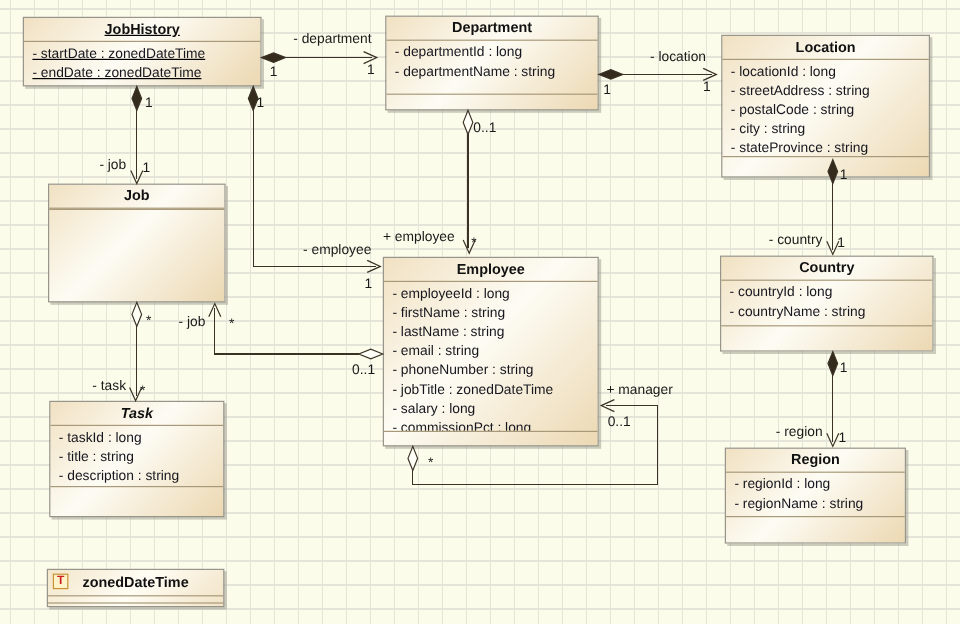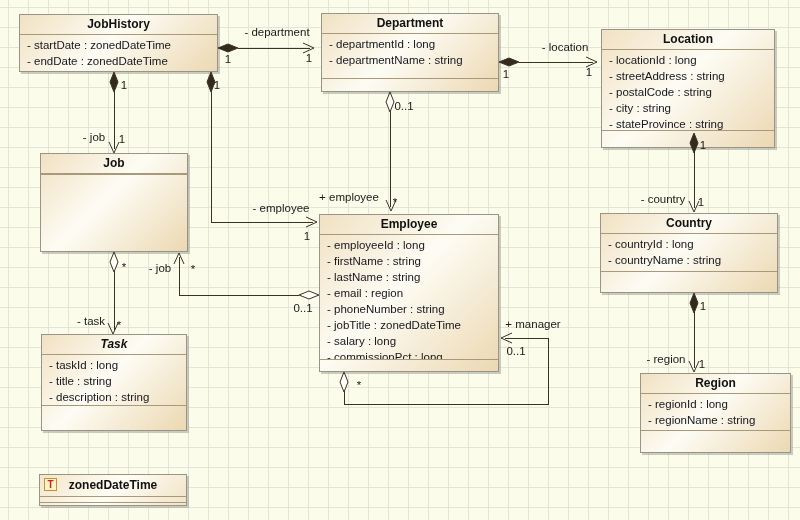--- a/index.html
+++ b/index.html
@@ -130,21 +130,21 @@
       </g>
     </svg>
   <div class="dt-box" id="datatype-box" style="left: 39px; top: 474px; width: 148px; height: 32px;">
     <div class="dt-title">
       <span class="dt-icon">T</span>
       <span>zonedDateTime</span>
     </div>
     <div class="dt-row1"></div>
     <div class="dt-row2"></div>
   </div>
-<div class="cls-box" style="left: 19px; top: 14px; width: 199px; height: 58px;">
+<div class="cls-box" style="left: 19px; top: 14px; width: 199px; height: 58px; text-decoration: underline;">
     <div class="cls-title">JobHistory</div>
     <div class="cls-attrs">
         <div class="cls-attr">- startDate : zonedDateTime</div>
         <div class="cls-attr">- endDate : zonedDateTime</div>
       </div>
 
   </div>
     <div class="cls-box" style="left: 321px; top: 13px; width: 178px; height: 79px;">
     <div class="cls-title">Department</div>
     <div class="cls-attrs">
@@ -167,21 +167,21 @@
     <div class="cls-box" style="left: 40px; top: 153px; width: 148px; height: 99px;">
     <div class="cls-title">Job</div>
     <div class="cls-empty" style="height: 12px;"></div>
   </div>
     <div class="cls-box" style="left: 319px; top: 214px; width: 180px; height: 158px;">
     <div class="cls-title">Employee</div>
     <div class="cls-attrs">
         <div class="cls-attr">- employeeId : long</div>
         <div class="cls-attr">- firstName : string</div>
         <div class="cls-attr">- lastName : string</div>
-        <div class="cls-attr">- email : region</div>
+        <div class="cls-attr">- email : string</div>
         <div class="cls-attr">- phoneNumber : string</div>
         <div class="cls-attr">- jobTitle : zonedDateTime</div>
         <div class="cls-attr">- salary : long</div>
         <div class="cls-attr">- commissionPct : long</div>
       </div>
     <div class="cls-empty" style="height: 11px;"></div>
   </div>
     <div class="cls-box" style="left: 600px; top: 213px; width: 178px; height: 80px;">
     <div class="cls-title">Country</div>
     <div class="cls-attrs">
@@ -192,21 +192,21 @@
   </div>
     <div class="cls-box" style="left: 41px; top: 334px; width: 146px; height: 97px;">
     <div class="cls-title italic">Task</div>
     <div class="cls-attrs">
         <div class="cls-attr">- taskId : long</div>
         <div class="cls-attr">- title : string</div>
         <div class="cls-attr">- description : string</div>
       </div>
     <div class="cls-empty" style="height: 24px;"></div>
   </div>
-    <div class="cls-box" style="left: 640px; top: 373px; width: 151px; height: 80px;">
+    <div class="cls-box" style="left: 604px; top: 373px; width: 151px; height: 80px;">
     <div class="cls-title">Region</div>
     <div class="cls-attrs">
         <div class="cls-attr">- regionId : long</div>
         <div class="cls-attr">- regionName : string</div>
       </div>
     <div class="cls-empty" style="height: 21px;"></div>
   </div>
   </div>
 
 </body></html>

